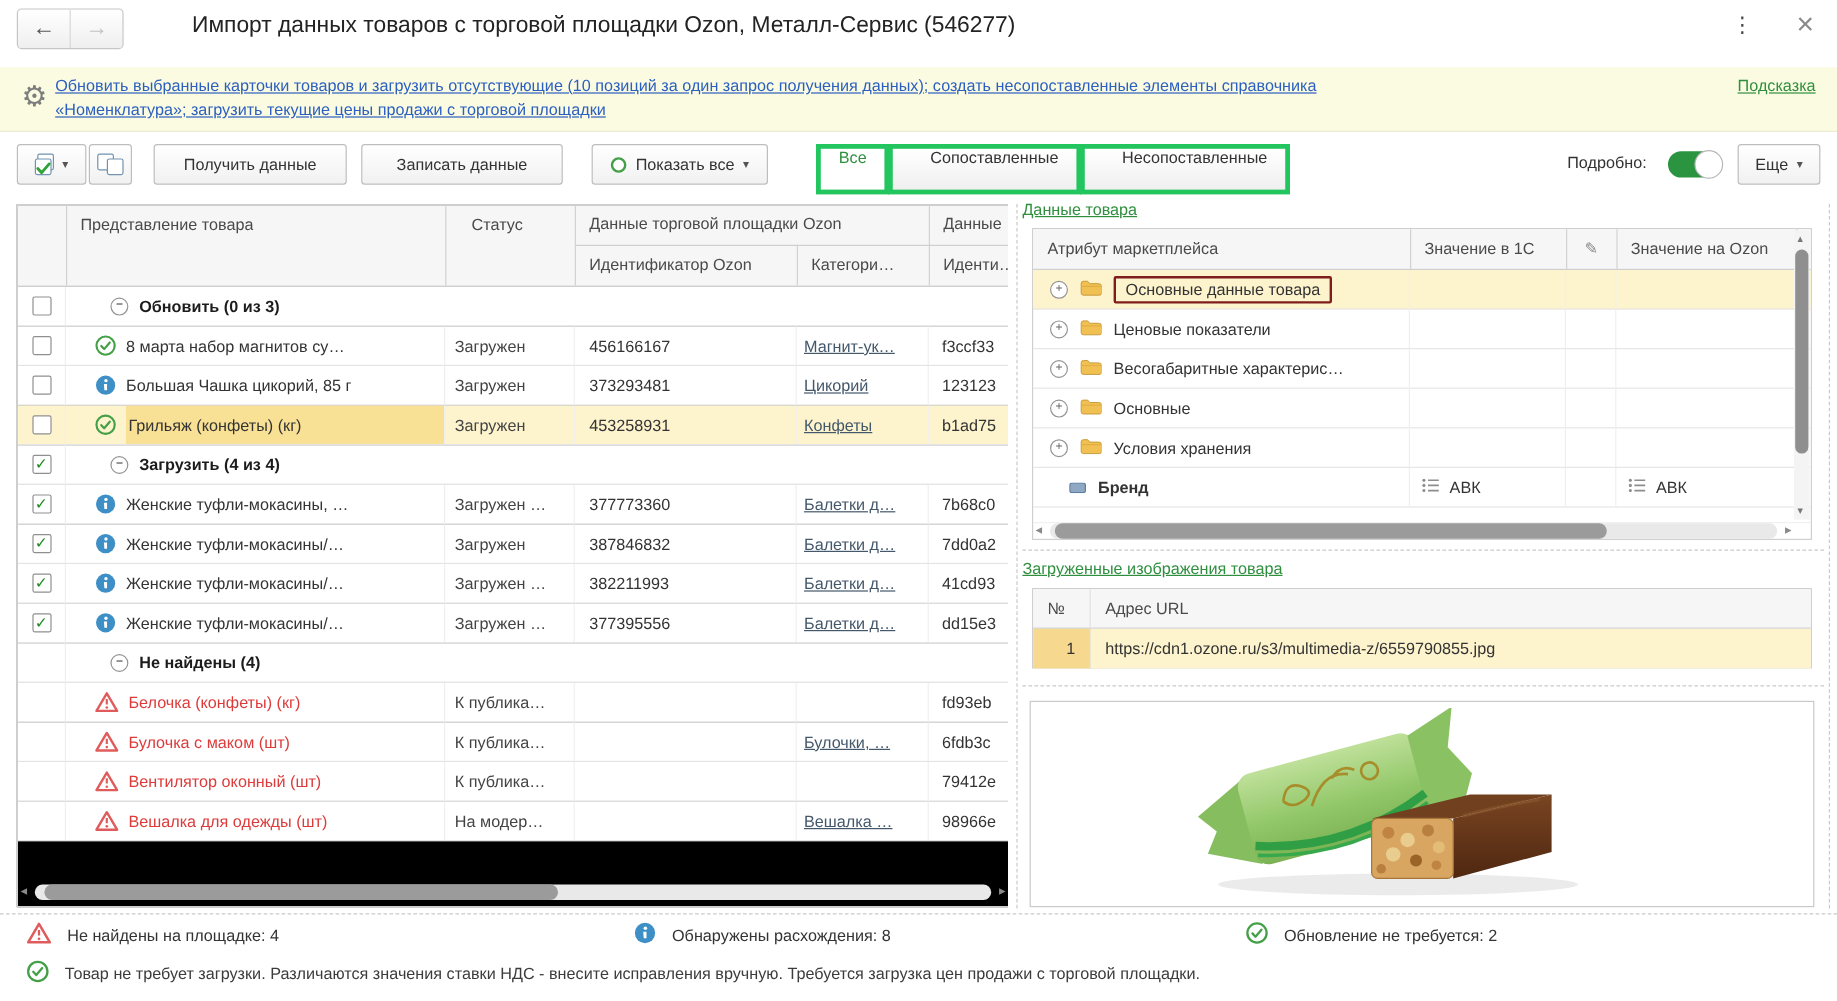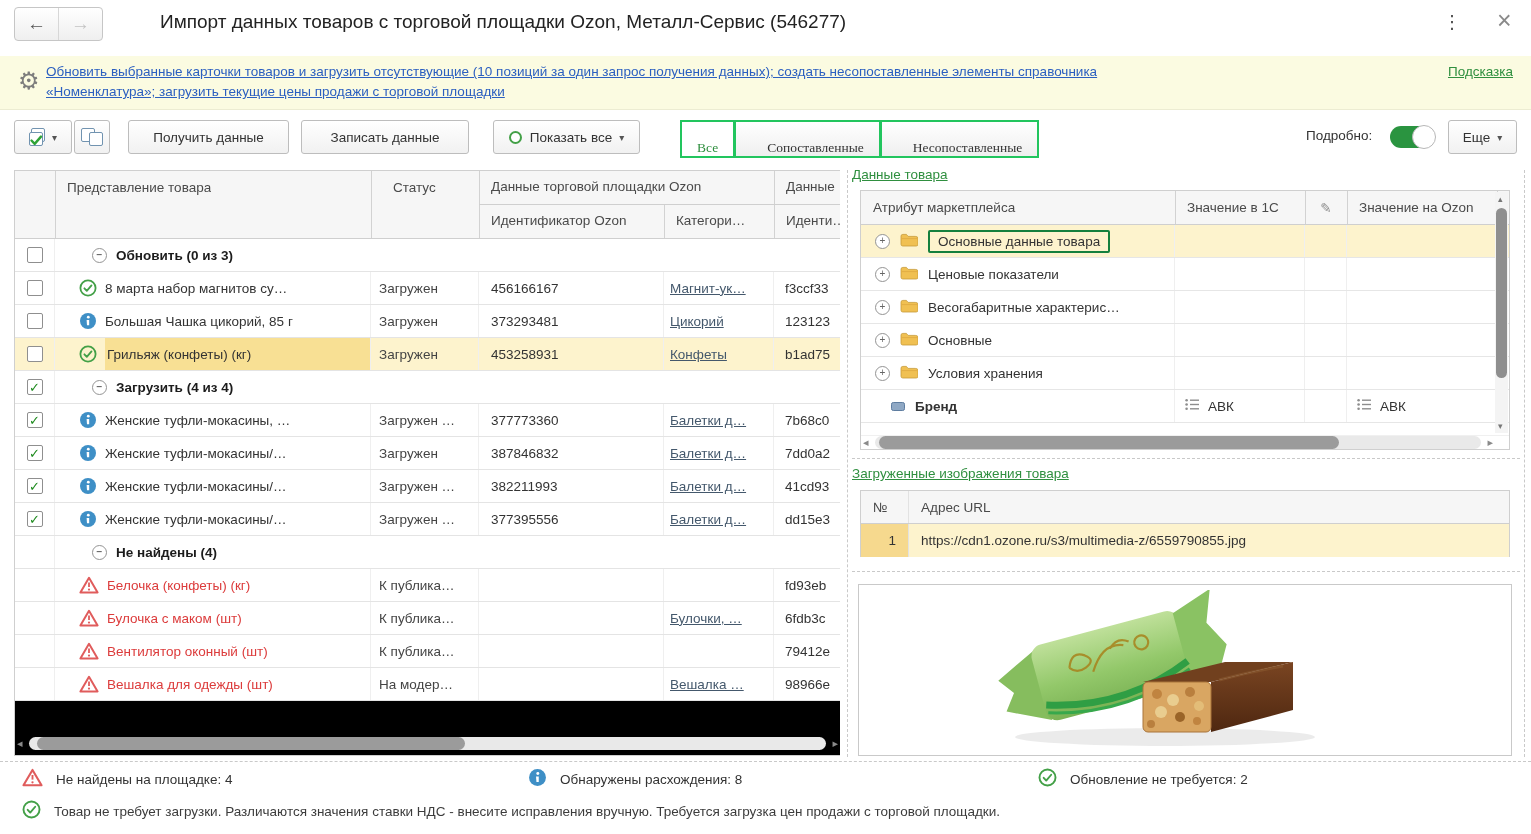--- a/index.html
+++ b/index.html
@@ -23,21 +23,21 @@
   .btn{height:34px;border:1px solid #bdbdbd;border-radius:3px;background:linear-gradient(#ffffff,#f1f1f1);
     display:inline-flex;align-items:center;justify-content:center;color:#333;padding:0 14px;box-sizing:border-box;cursor:pointer;white-space:nowrap;}
   .caret{font-size:10px;color:#555;margin-left:7px;}
   .sqicon{position:relative;width:20px;height:18px;display:inline-block;}
   .sqicon .sq{position:absolute;width:12px;height:12px;border:1px solid #7193b0;background:#fff;border-radius:2px;}
   .sqicon .sq.back{right:0;top:0;}
   .sqicon .sq.front{left:0;bottom:0;}
   .sqicon svg{position:absolute;left:0;bottom:-1px;}
   .ring{width:13px;height:13px;border:2px solid #43a047;border-radius:50%;display:inline-block;margin-right:8px;box-sizing:border-box;background:#fff;}
   .tabs{left:680px;top:120px;display:flex;}
-  .tab{height:34px;border:2px solid #22c55e;display:flex;align-items:flex-end;padding:0 15px;background:linear-gradient(#fff,#efefef);cursor:pointer;font-family:Liberation Serif, serif;}
+  .tab{height:34px;border:4px solid #22c55e;display:flex;align-items:flex-start;padding:0 15px;background:linear-gradient(#fff,#efefef);cursor:pointer;}
   .tab + .tab{margin-left:-1px;padding-left:31px;}
   .tab.active{background:#fff;color:#2f8f3f;}
   .toggle{left:1390px;top:126px;width:44px;height:22px;background:#2a9440;border-radius:11px;position:absolute;cursor:pointer;}
   .toggle .knob{position:absolute;right:-2px;top:-1px;width:24px;height:24px;border-radius:50%;background:#fff;border:1px solid #b7b7b7;box-sizing:border-box;}
   
   .hdrtxt{color:#4a4a4a;}
   .vline{position:absolute;top:0;bottom:0;width:1px;background:#d2d2d2;}
   .cb{width:16px;height:16px;border:1px solid #8f8f8f;border-radius:2px;background:#fff;display:flex;align-items:center;justify-content:center;
       font-size:13px;font-weight:bold;color:#1d8a1d;box-sizing:border-box;cursor:pointer;}
   .treebtn{width:13px;height:13px;border:1px solid #949494;border-radius:50%;display:inline-flex;align-items:center;justify-content:center;
@@ -74,21 +74,21 @@
   .athead{position:relative;height:33px;background:#f6f6f6;border-bottom:1px solid #cfcfcf;text-align:right;}
   .athead .cell{position:absolute;top:0;height:33px;display:flex;align-items:center;padding:0 12px;box-sizing:border-box;white-space:nowrap;overflow:hidden;}
   .arow{display:flex;height:33px;border-bottom:1px solid #e6e6e6;align-items:stretch;box-sizing:border-box;}
   .arow.selected{background:#fdf3cd;}
   .arow .c{display:flex;align-items:center;box-sizing:border-box;overflow:hidden;white-space:nowrap;border-right:1px solid #efefef;}
   .a-attr{width:314px;padding-left:14px;gap:10px;}
   .a-1c{width:130px;padding:0 10px;gap:8px;}
   .a-pencil{width:42px;justify-content:center;}
   .a-ozon{width:150px;padding:0 10px;gap:8px;}
   .a-scroll{flex:1;border-right:none!important;}
-  .sel-frame{border:2px solid #15803d;border-radius:2px;padding:2px 8px;background:#fdf3cd;}
+  .sel-frame{border:2px solid #7f1d1d;border-radius:2px;padding:2px 8px;background:#fdf3cd;}
   .folder{flex:none;}
   .vscroll{position:absolute;right:1px;top:1px;width:13px;bottom:16px;background:#f4f4f4;}
   .vscroll .vthumb{position:absolute;left:1px;width:11px;background:#8f8f8f;border-radius:6px;cursor:pointer;}
   .vsar{position:absolute;left:3px;font-size:9px;color:#777;}
   
   .itable{left:860px;top:490px;width:650px;height:67px;border:1px solid #cfcfcf;box-sizing:border-box;background:#fff;}
   .ithead{display:flex;height:33px;background:#f6f6f6;border-bottom:1px solid #cfcfcf;box-sizing:border-box;}
   .ithead .c,.irow .c{display:flex;align-items:center;padding:0 12px;box-sizing:border-box;border-right:1px solid #e2e2e2;white-space:nowrap;overflow:hidden;}
   .i-num{width:48px;justify-content:flex-end;}
   .i-url{flex:1;border-right:none!important;}

